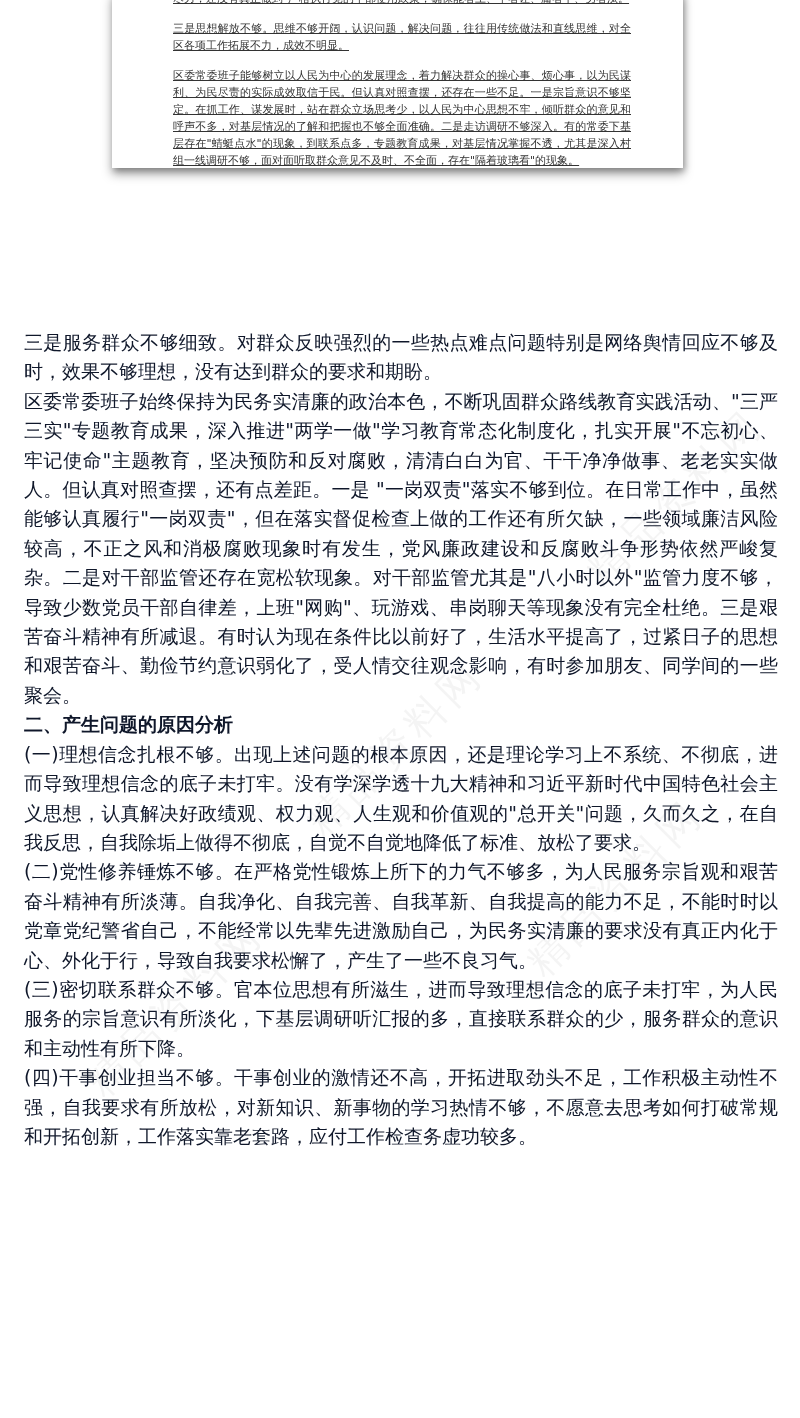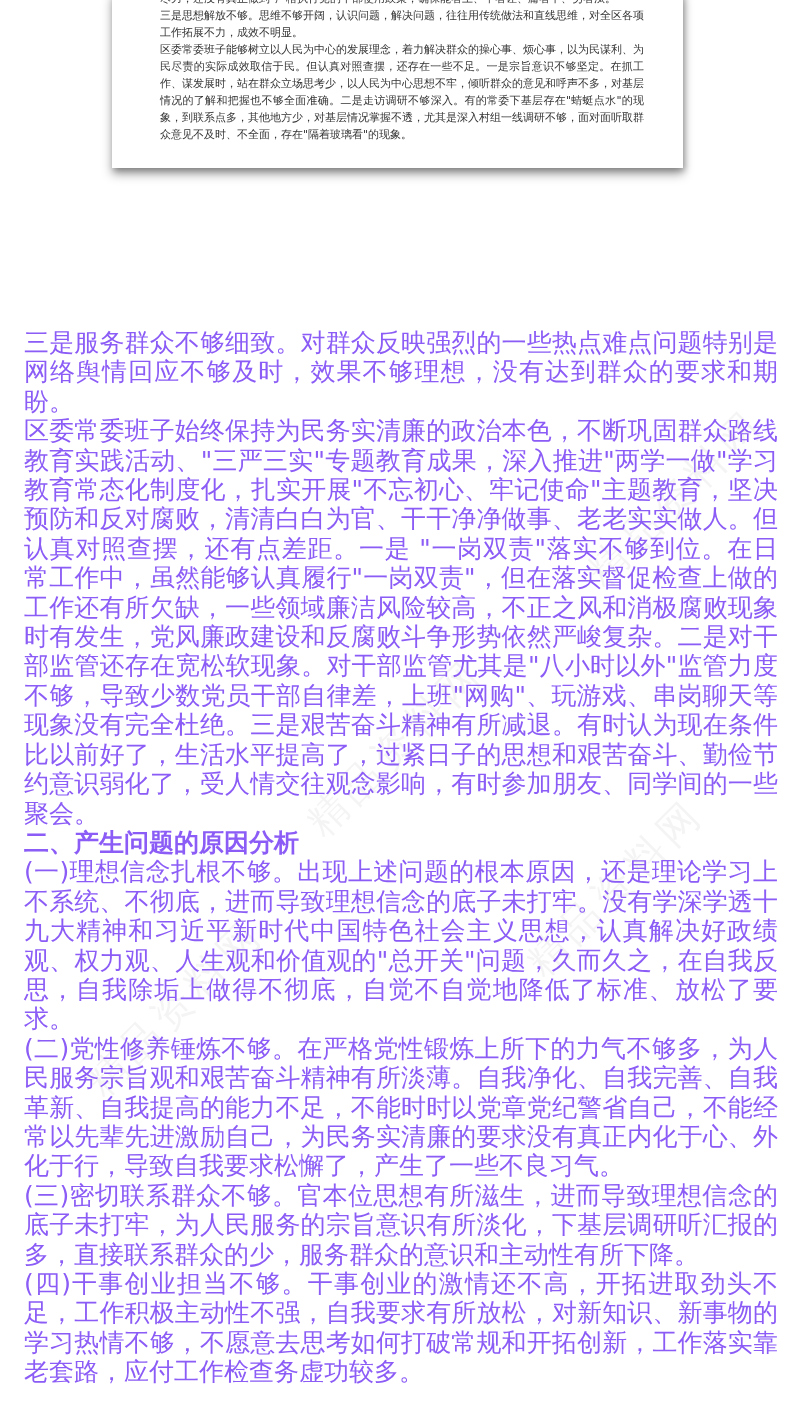--- a/index.html
+++ b/index.html
@@ -29,32 +29,33 @@
     .preview-text {
       position: absolute;
       left: 48px;
       top: 0;
       width: 484px;
       font-size: 11px;
       line-height: 17px;
       color: #333333;
     }
     .preview-text p {
-      margin: 0;
+      margin: 13px;
       text-align: justify;
+      text-decoration: underline;
     }
     
     .main-doc {
       position: absolute;
       left: 24px;
       top: 328px;
       width: 754px;
-      font-size: 25px;
+      font-size: 19px;
       line-height: 29.4px;
-      color: #8b5cf6;
+      color: #0f172a;
     }
     .main-doc p {
       margin: 0;
       text-align: justify;
       text-justify: inter-ideograph;
     }
     .main-doc .section-heading {
       font-weight: bold;
       font-family: Liberation Serif, serif;
     }
@@ -69,21 +70,21 @@
       letter-spacing: 6px;
     }
   </style>
 </head>
 <body>
 
 <div class="preview-card">
   <div class="preview-text">
     <p style="margin-top:-2px;">尽力，还没有真正做到"严格执行党的干部使用政策，确保能者上、平者让、庸者下、劣者汰。</p>
     <p>三是思想解放不够。思维不够开阔，认识问题，解决问题，往往用传统做法和直线思维，对全区各项工作拓展不力，成效不明显。</p>
-    <p>区委常委班子能够树立以人民为中心的发展理念，着力解决群众的操心事、烦心事，以为民谋利、为民尽责的实际成效取信于民。但认真对照查摆，还存在一些不足。一是宗旨意识不够坚定。在抓工作、谋发展时，站在群众立场思考少，以人民为中心思想不牢，倾听群众的意见和呼声不多，对基层情况的了解和把握也不够全面准确。二是走访调研不够深入。有的常委下基层存在"蜻蜓点水"的现象，到联系点多，其他地方少，对基层情况掌握不透，尤其是深入村组一线调研不够，面对面听取群众意见不及时、不全面，存在"隔着玻璃看"的现象。</p>
+    <p>区委常委班子能够树立以人民为中心的发展理念，着力解决群众的操心事、烦心事，以为民谋利、为民尽责的实际成效取信于民。但认真对照查摆，还存在一些不足。一是宗旨意识不够坚定。在抓工作、谋发展时，站在群众立场思考少，以人民为中心思想不牢，倾听群众的意见和呼声不多，对基层情况的了解和把握也不够全面准确。二是走访调研不够深入。有的常委下基层存在"蜻蜓点水"的现象，到联系点多，专题教育成果，对基层情况掌握不透，尤其是深入村组一线调研不够，面对面听取群众意见不及时、不全面，存在"隔着玻璃看"的现象。</p>
   </div>
 </div>
 
 <div class="watermark" style="left:280px; top:720px;">精品资料网</div>
 <div class="watermark" style="left:560px; top:470px;">精品资料网</div>
 <div class="watermark" style="left:60px; top:980px;">精品资料网</div>
 <div class="watermark" style="left:500px; top:860px;">精品资料网</div>
 
 <div class="main-doc">
   <p>三是服务群众不够细致。对群众反映强烈的一些热点难点问题特别是网络舆情回应不够及时，效果不够理想，没有达到群众的要求和期盼。</p>

